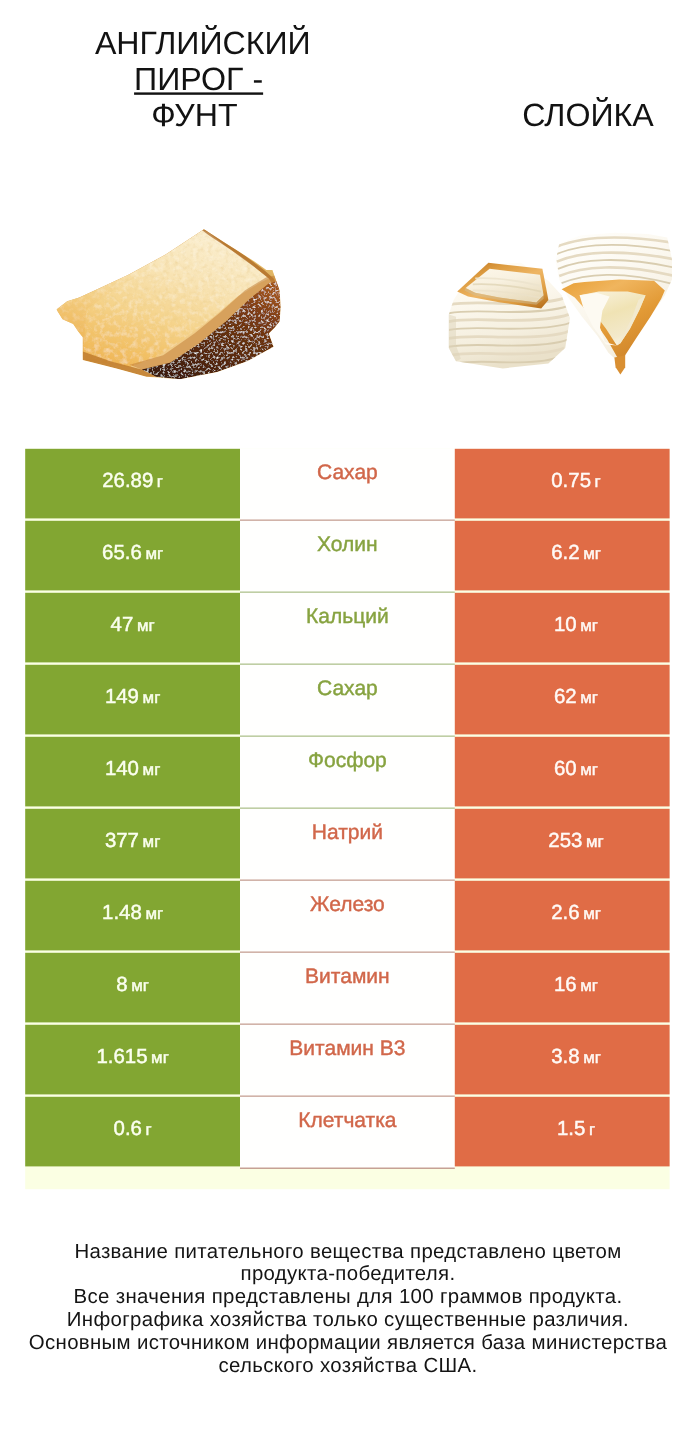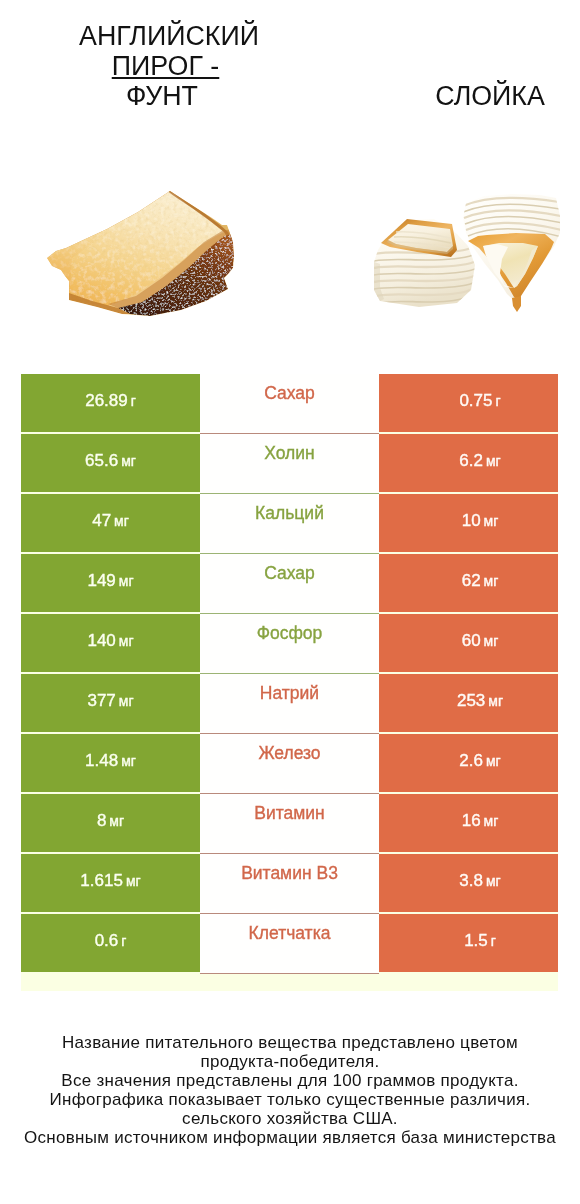--- a/index.html
+++ b/index.html
@@ -373,18 +373,18 @@
           <span class="val">1.5</span>
           <span class="val unit">г</span>
         </div>
       </div>
     </div>
 
   <div class="footer">
       <div>Название питательного вещества представлено цветом</div>
       <div>продукта-победителя.</div>
       <div>Все значения представлены для 100 граммов продукта.</div>
-      <div>Инфографика показывает только существенные различия.</div>
+      <div>Инфографика хозяйства только существенные различия.</div>
+      <div>Основным источником информации является база министерства</div>
       <div>сельского хозяйства США.</div>
-      <div>Основным источником информации является база министерства</div>
     </div>
 
 </div>
 
 </body></html>

